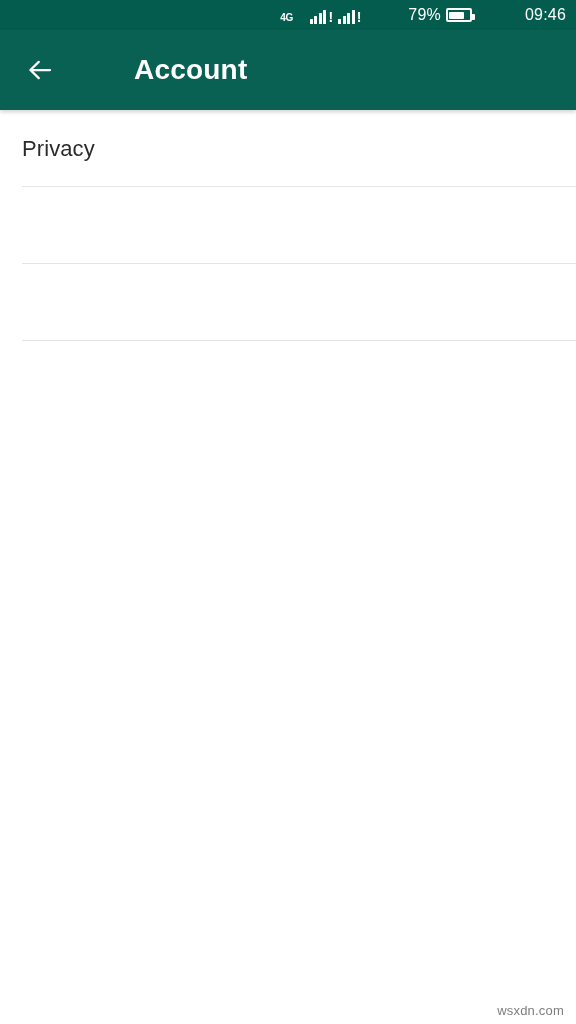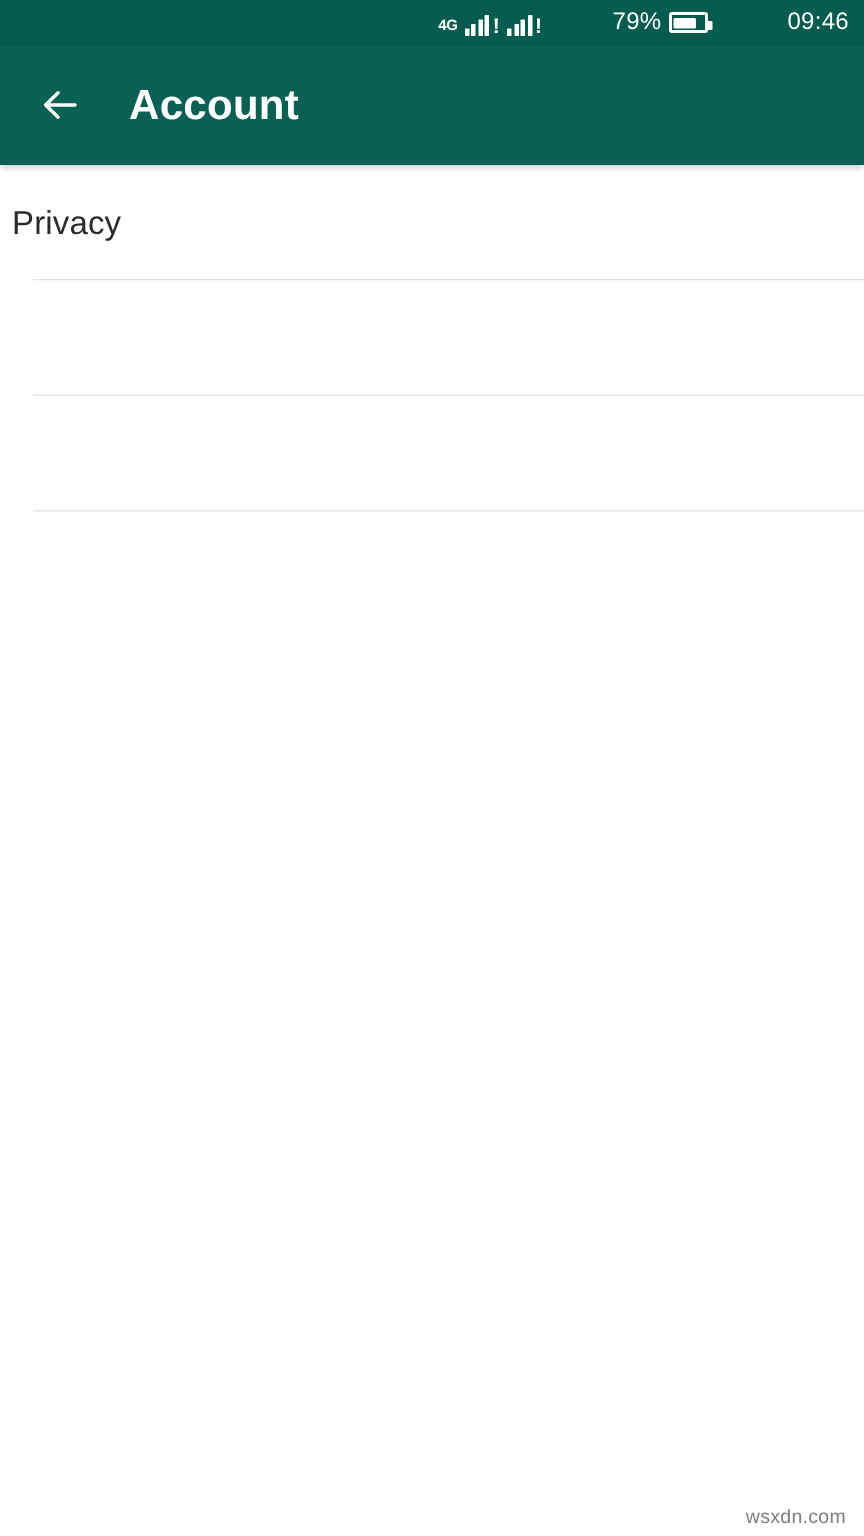--- a/index.html
+++ b/index.html
@@ -47,21 +47,21 @@
     align-items: flex-end;
     gap: 1px;
     height: 17px;
   }
   .net-label {
     color: #ffffff;
     font-size: 10px;
     line-height: 10px;
     font-weight: 700;
     letter-spacing: -0.3px;
-    margin-right: 4px;
+    margin-right: 16px;
     margin-bottom: 1px;
   }
   .bars {
     display: flex;
     align-items: flex-end;
     gap: 1.5px;
     height: 15px;
   }
   .bars i {
     display: block;
@@ -123,20 +123,21 @@
     position: absolute;
     top: 30px;
     left: 0;
     width: 576px;
     height: 80px;
     background: #086153;
     display: flex;
     align-items: center;
     box-shadow: 0 2px 4px rgba(0,0,0,0.18);
     z-index: 5;
+    gap: 48px;
   }
   #back-button {
     width: 56px;
     height: 56px;
     margin-left: 12px;
     display: flex;
     align-items: center;
     justify-content: center;
     cursor: pointer;
   }
@@ -157,21 +158,21 @@
   }
   .list-item {
     position: relative;
     height: 77px;
     display: flex;
     align-items: center;
     background: #ffffff;
     cursor: pointer;
   }
   .list-item-label {
-    margin-left: 8px;
+    margin-left: 22px;
     font-size: 22px;
     color: #2b2b2b;
     letter-spacing: 0.1px;
     font-weight: 400;
   }
   .divider {
     position: absolute;
     left: 22px;
     right: 0;
     bottom: 0;

